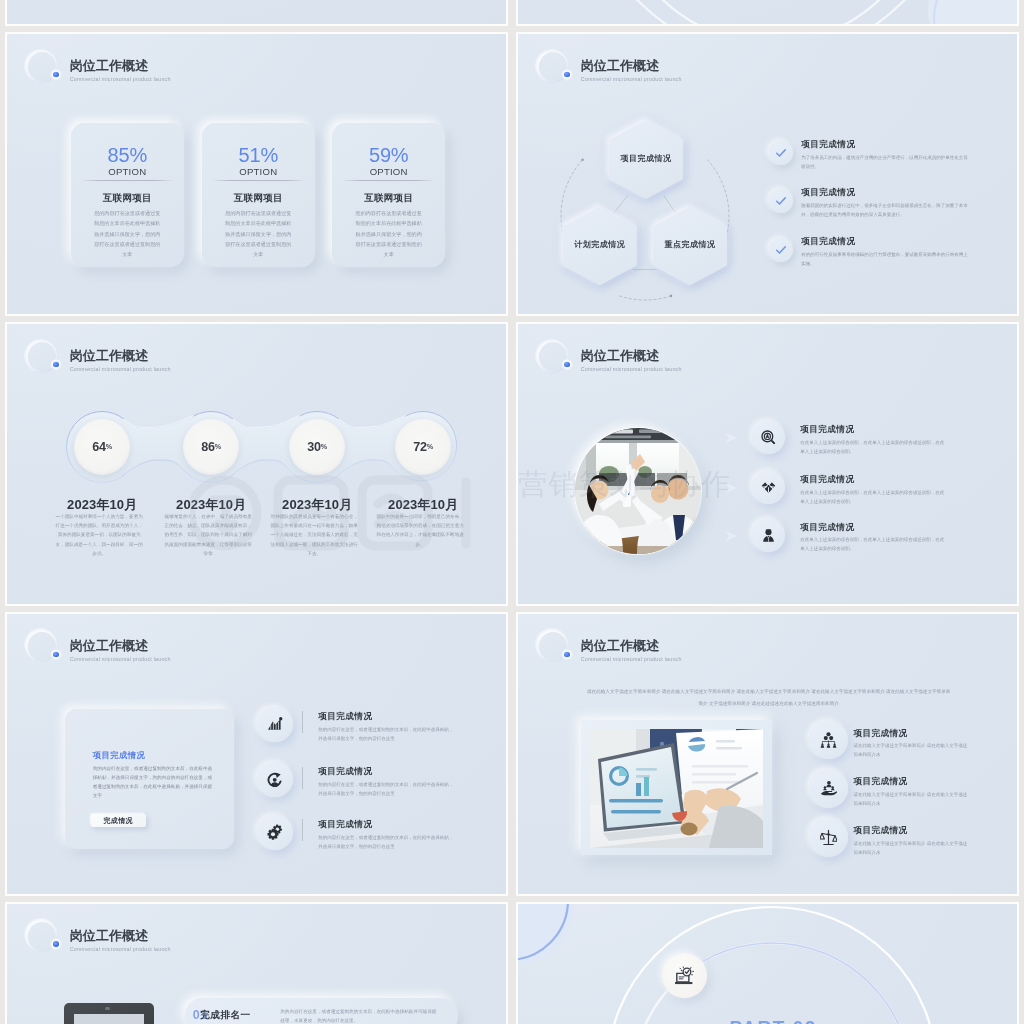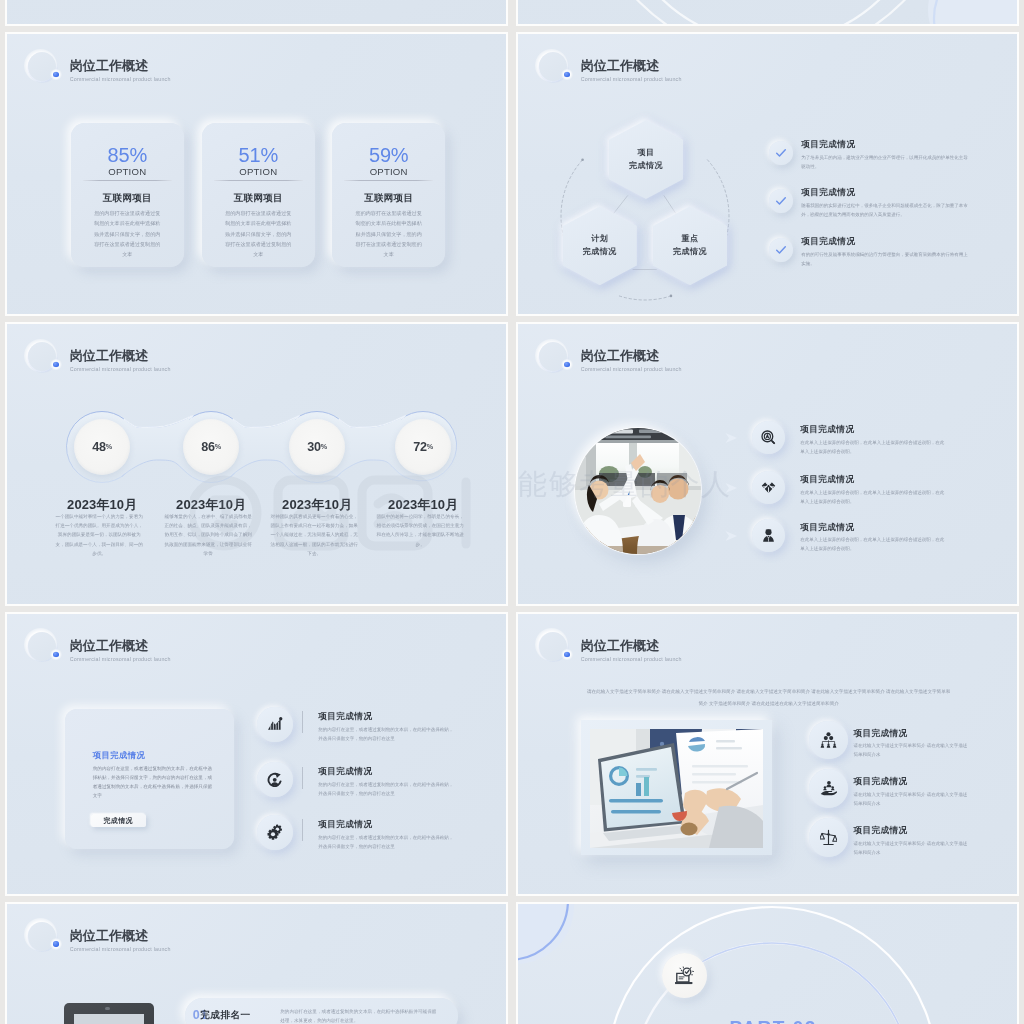--- a/index.html
+++ b/index.html
@@ -41,21 +41,21 @@
       box-shadow:-4px -4px 8px rgba(255,255,255,.80), 5px 6px 11px rgba(150,167,193,.26);}
   .s1pct{position:absolute;top:20px;left:0;right:0;text-align:center;font-size:20px;font-weight:normal;color:#6088e8;letter-spacing:-.2px;line-height:1.2;}
   .s1opt{position:absolute;top:43px;left:0;right:0;text-align:center;font-size:9.6px;color:#3e444c;letter-spacing:.2px;line-height:1.2;}
   .s1rule{position:absolute;top:57px;left:12px;right:12px;height:1.4px;background:linear-gradient(90deg,#dbe1ea,#b4bac7 18%,#b4bac7 82%,#dbe1ea);border-radius:1px;}
   .s1ttl{position:absolute;top:69px;left:0;right:0;text-align:center;font-size:9.5px;font-weight:bold;color:#333941;letter-spacing:.3px;line-height:1.3;}
   .s1txt{position:absolute;top:85px;left:23px;right:23px;text-align:center;font-size:5.1px;line-height:2.02;color:#8d96a5;}
   .hex{position:absolute;width:74px;height:79px;
       -webkit-clip-path:polygon(50% 0%,100% 25%,100% 75%,50% 100%,0% 75%,0% 25%);
       clip-path:polygon(50% 0%,100% 25%,100% 75%,50% 100%,0% 75%,0% 25%);
       background:linear-gradient(155deg,#e7eef7 0%,#e2eaf3 45%,#dde6f0 100%);
-      display:flex;flex-direction:column;align-items:center;justify-content:center;
+      display:flex;flex-direction:row;align-items:center;justify-content:center;
       font-size:8px;font-weight:bold;color:#3b414a;line-height:1.55;letter-spacing:.5px;}
   .hexhost{position:absolute;width:74px;height:79px;
       filter:drop-shadow(-2px -2px 3px rgba(255,255,255,.85)) drop-shadow(2.5px 3px 5px rgba(138,158,214,.42));}
   .chk{position:absolute;border-radius:50%;
       background:linear-gradient(145deg,#e8eff8,#dee7f1);
       box-shadow:-2px -2px 5px rgba(255,255,255,.72), 2px 3px 7px rgba(150,167,193,.34);
       display:flex;align-items:center;justify-content:center;}
   .li-ttl{font-size:8.6px;font-weight:bold;color:#353b43;letter-spacing:.45px;line-height:1.2;}
   .li-bd{font-size:4.5px;line-height:2.0;color:#8d96a5;margin-top:3.5px;}
   .circ{position:absolute;border-radius:50%;
@@ -249,21 +249,21 @@
             <linearGradient id="rs" x1="0" y1="0" x2="0.25" y2="1">
               <stop offset="0" stop-color="#9fb6e6"></stop>
               <stop offset="0.55" stop-color="#b9cbec"></stop>
               <stop offset="1" stop-color="#cedcf2"></stop>
             </linearGradient>
           </defs>
           <path d="M 73.14 42.03 A 35.5 35.5 0 0 1 116.86 42.03 C 131.04 53.11 129.50 50.00 149.50 50.00 C 169.50 50.00 196.33 30.94 182.14 42.03 A 35.5 35.5 0 0 1 225.86 42.03 C 240.04 53.11 237.00 50.00 257.00 50.00 C 277.00 50.00 302.33 30.94 288.14 42.03 A 35.5 35.5 0 0 1 331.86 42.03 C 346.04 53.11 343.00 50.00 363.00 50.00 C 383.00 50.00 408.33 30.94 394.14 42.03 A 35.5 35.5 0 0 1 437.86 42.03 A 35.5 35.5 0 0 1 392.25 96.38 C 378.87 84.34 383.00 83.00 363.00 83.00 C 343.00 83.00 320.38 108.43 333.75 96.38 A 35.5 35.5 0 0 1 286.25 96.38 C 272.87 84.34 277.00 83.00 257.00 83.00 C 237.00 83.00 214.38 108.43 227.75 96.38 A 35.5 35.5 0 0 1 180.25 96.38 C 166.87 84.34 169.50 83.00 149.50 83.00 C 129.50 83.00 105.38 108.43 118.75 96.38 A 35.5 35.5 0 0 1 71.25 96.38 A 35.5 35.5 0 0 1 73.14 42.03 Z" fill="url(#rg)" stroke="url(#rs)" stroke-width=".95" stroke-linejoin="round"></path>
           <path d="M 116.86 42.03 C 131.04 53.11 129.50 50.00 149.50 50.00 C 169.50 50.00 196.33 30.94 182.14 42.03 M 225.86 42.03 C 240.04 53.11 237.00 50.00 257.00 50.00 C 277.00 50.00 302.33 30.94 288.14 42.03 M 331.86 42.03 C 346.04 53.11 343.00 50.00 363.00 50.00 C 383.00 50.00 408.33 30.94 394.14 42.03 " fill="none" stroke="#f2f6fb" stroke-width="1.3" opacity=".9"></path>
         </svg>
 <div class="circ" style="left:67px;top:94.5px;width:56px;height:56px">
-          <b>48</b>
+          <b>64</b>
           <i>%</i>
         </div>
 <div class="circ" style="left:176px;top:94.5px;width:56px;height:56px">
           <b>86</b>
           <i>%</i>
         </div>
 <div class="circ" style="left:282px;top:94.5px;width:56px;height:56px">
           <b>30</b>
           <i>%</i>
         </div>
@@ -645,15 +645,15 @@
           <circle cx="34" cy="39" r="33"></circle>
           <path d="M24 26 h24 M36 26 v30 M28 50 q8 8 16 0"></path>
           <rect x="88" y="6" width="66" height="66" rx="13"></rect>
           <path d="M104 46 q14 -18 26 -6 q6 6 12 -2"></path>
           <rect x="172" y="6" width="66" height="66" rx="13"></rect>
           <path d="M188 50 q16 -16 30 -2"></path>
           <path d="M188 30 q14 -12 26 0"></path>
           <path d="M276 8 v62"></path>
         </g>
       </svg>
-<div class="wm-text" style="left:518px;top:470px">能够考量的个人</div>
+<div class="wm-text" style="left:518px;top:470px">营销策划与协作</div>
 </div>
 </div>
 
 </body></html>

